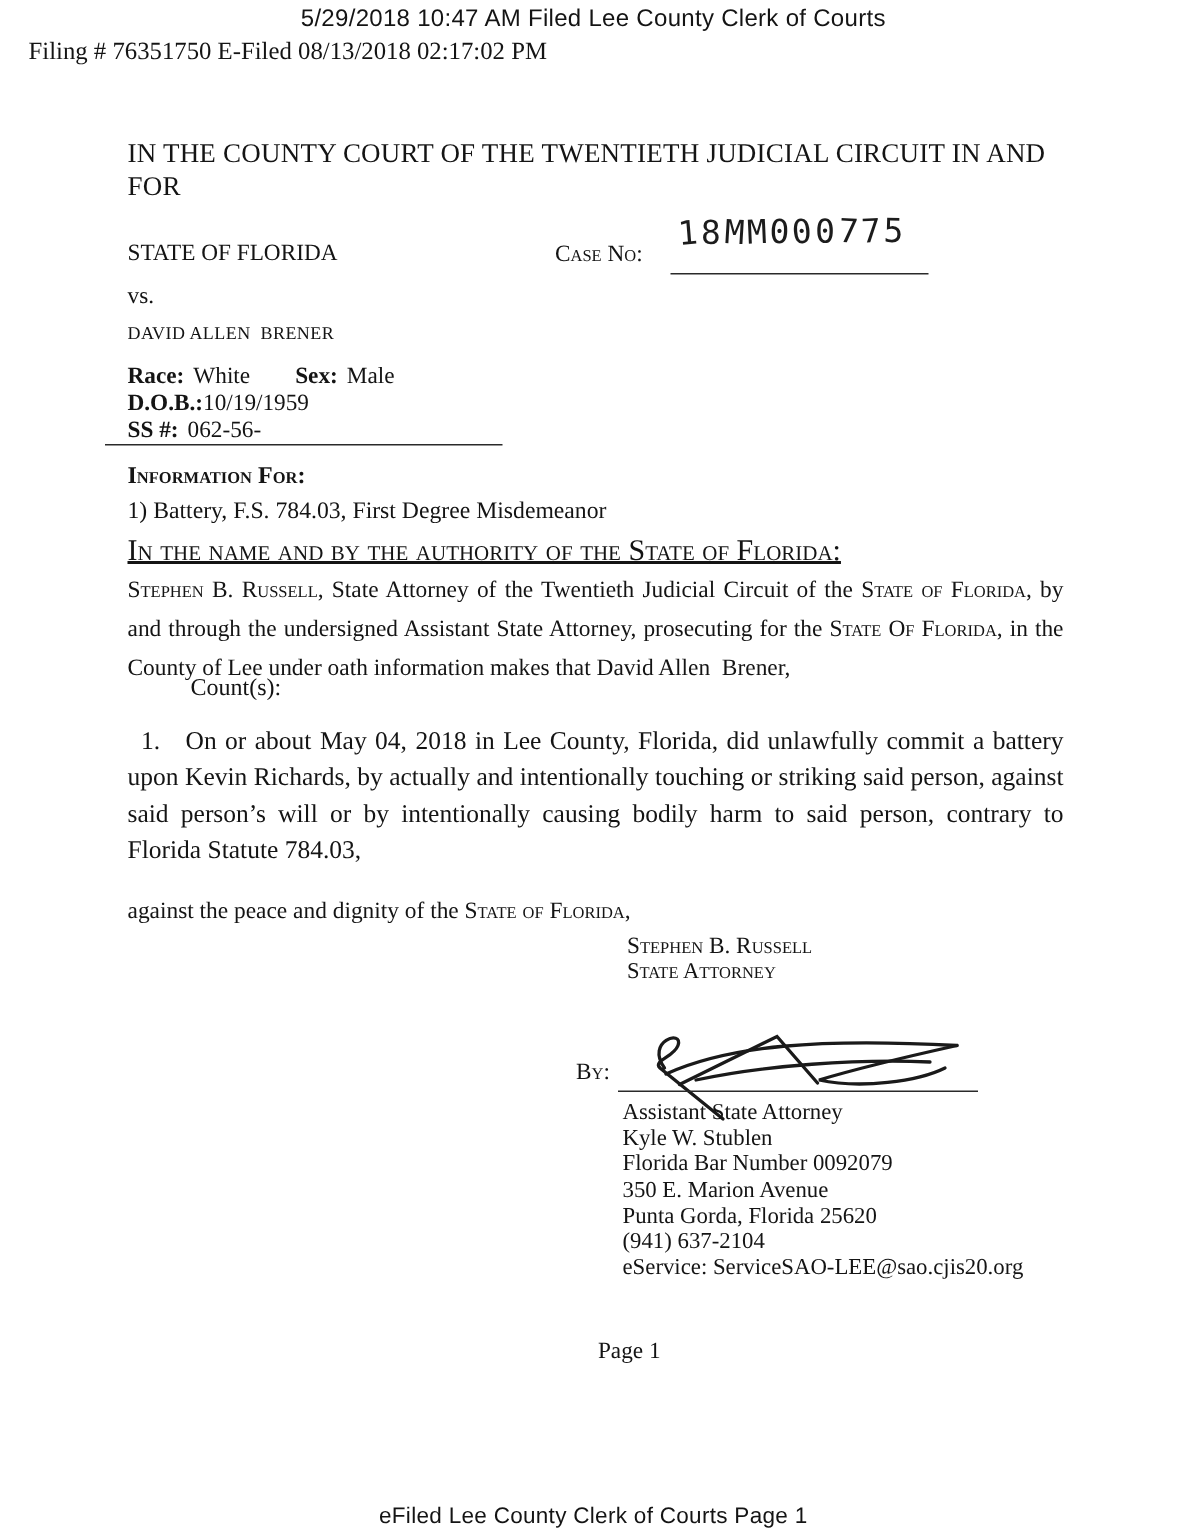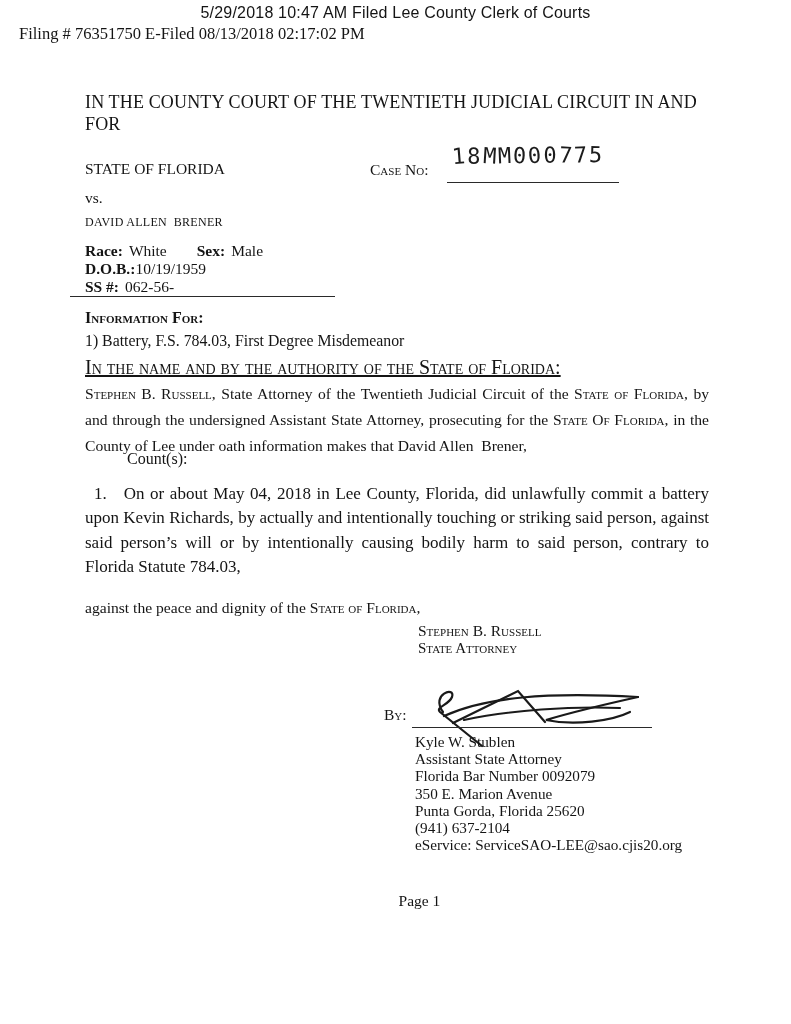--- a/index.html
+++ b/index.html
@@ -112,24 +112,25 @@
   <svg class="abs sig-svg" viewBox="0 0 255 68" fill="none" stroke="#1a1a1a" stroke-width="2.2" stroke-linecap="round">
     <path d="M37,28 C24,10 50,2 46,13 C43,21 29,23 34,28 L76,62"></path>
     <path d="M47,39 L112,7 L139,38"></path>
     <path d="M38,32 C80,13 140,8 232,13"></path>
     <path d="M232,13 C196,21 160,30 140,36 C168,42 206,37 224,28"></path>
     <path d="M58,36 C105,26 165,22 214,24"></path>
   </svg>
   <div class="abs sig-line"></div>
 
   <div class="abs addr-block">
+    <div>Assistant State Attorney</div>
     <div>Kyle W. Stublen</div>
-    <div>Assistant State Attorney</div>
     <div>Florida Bar Number 0092079</div>
     <div>350 E. Marion Avenue</div>
     <div>Punta Gorda, Florida 25620</div>
     <div>(941) 637-2104</div>
     <div>eService: ServiceSAO-LEE@sao.cjis20.org</div>
   </div>
 
   <div class="abs center page-num">Page 1</div>
+  <div class="abs center sans footer">eFiled Lee County Clerk of Courts Page 1</div>
 
 </div>
 
 </body></html>

